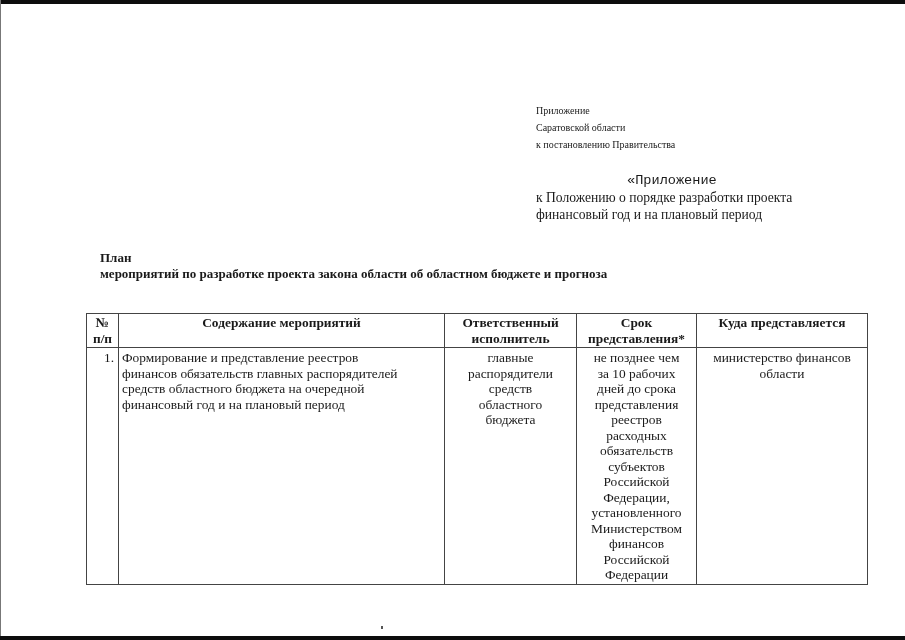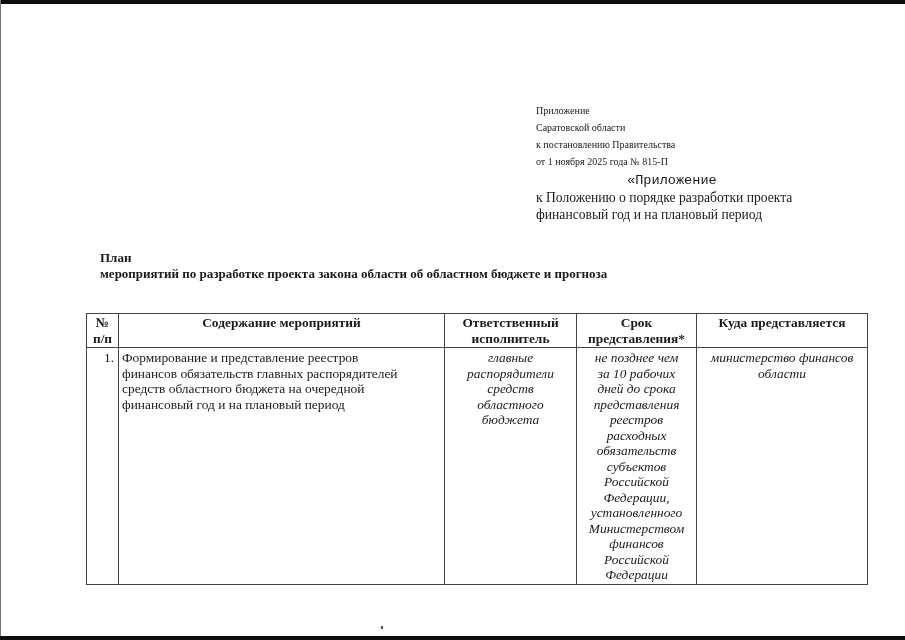--- a/index.html
+++ b/index.html
@@ -37,38 +37,37 @@
     position: absolute; left: 86px; top: 313px;
     border-collapse: collapse;
     font-family: "Liberation Serif", serif; font-size: 13.4px; line-height: 15.5px;
   }
   table.plan th, table.plan td {
     border: 1px solid #444; vertical-align: top; padding: 1px 3px;
   }
   table.plan th { font-weight: bold; text-align: center; height: 31px; }
   table.plan td.num { text-align: right; padding-right: 4px; }
   table.plan td.content { text-align: left; }
-  table.plan td.center { text-align: center; font-style: italic; }
+  table.plan td.center { text-align: center; }
   table.plan tr.row td { height: 232px; padding-top: 2px; }
   .c1 { width: 25px; } .c2 { width: 319px; } .c3 { width: 125px; } .c4 { width: 113px; } .c5 { width: 164px; }
   .line { display: block; white-space: nowrap; }
   .speck { position: absolute; width: 2px; height: 3px; background: #555; }
 </style>
 </head>
 <body>
 
 <div class="frame-top"></div>
 <div class="frame-left"></div>
 <div class="frame-bottom"></div>
 
 <div class="approval">
   <div>Приложение</div>
   <div>Саратовской области</div>
   <div>к постановлению Правительства</div>
-  <div>от 1 ноября 2025 года № 815-П</div>
 </div>
 
 <div class="annex">
   <div class="first">«Приложение</div>
   <div>к Положению о порядке разработки проекта</div>
   <div>финансовый год и на плановый период</div>
 </div>
 
 <div class="title-block">
   <div>План</div>

